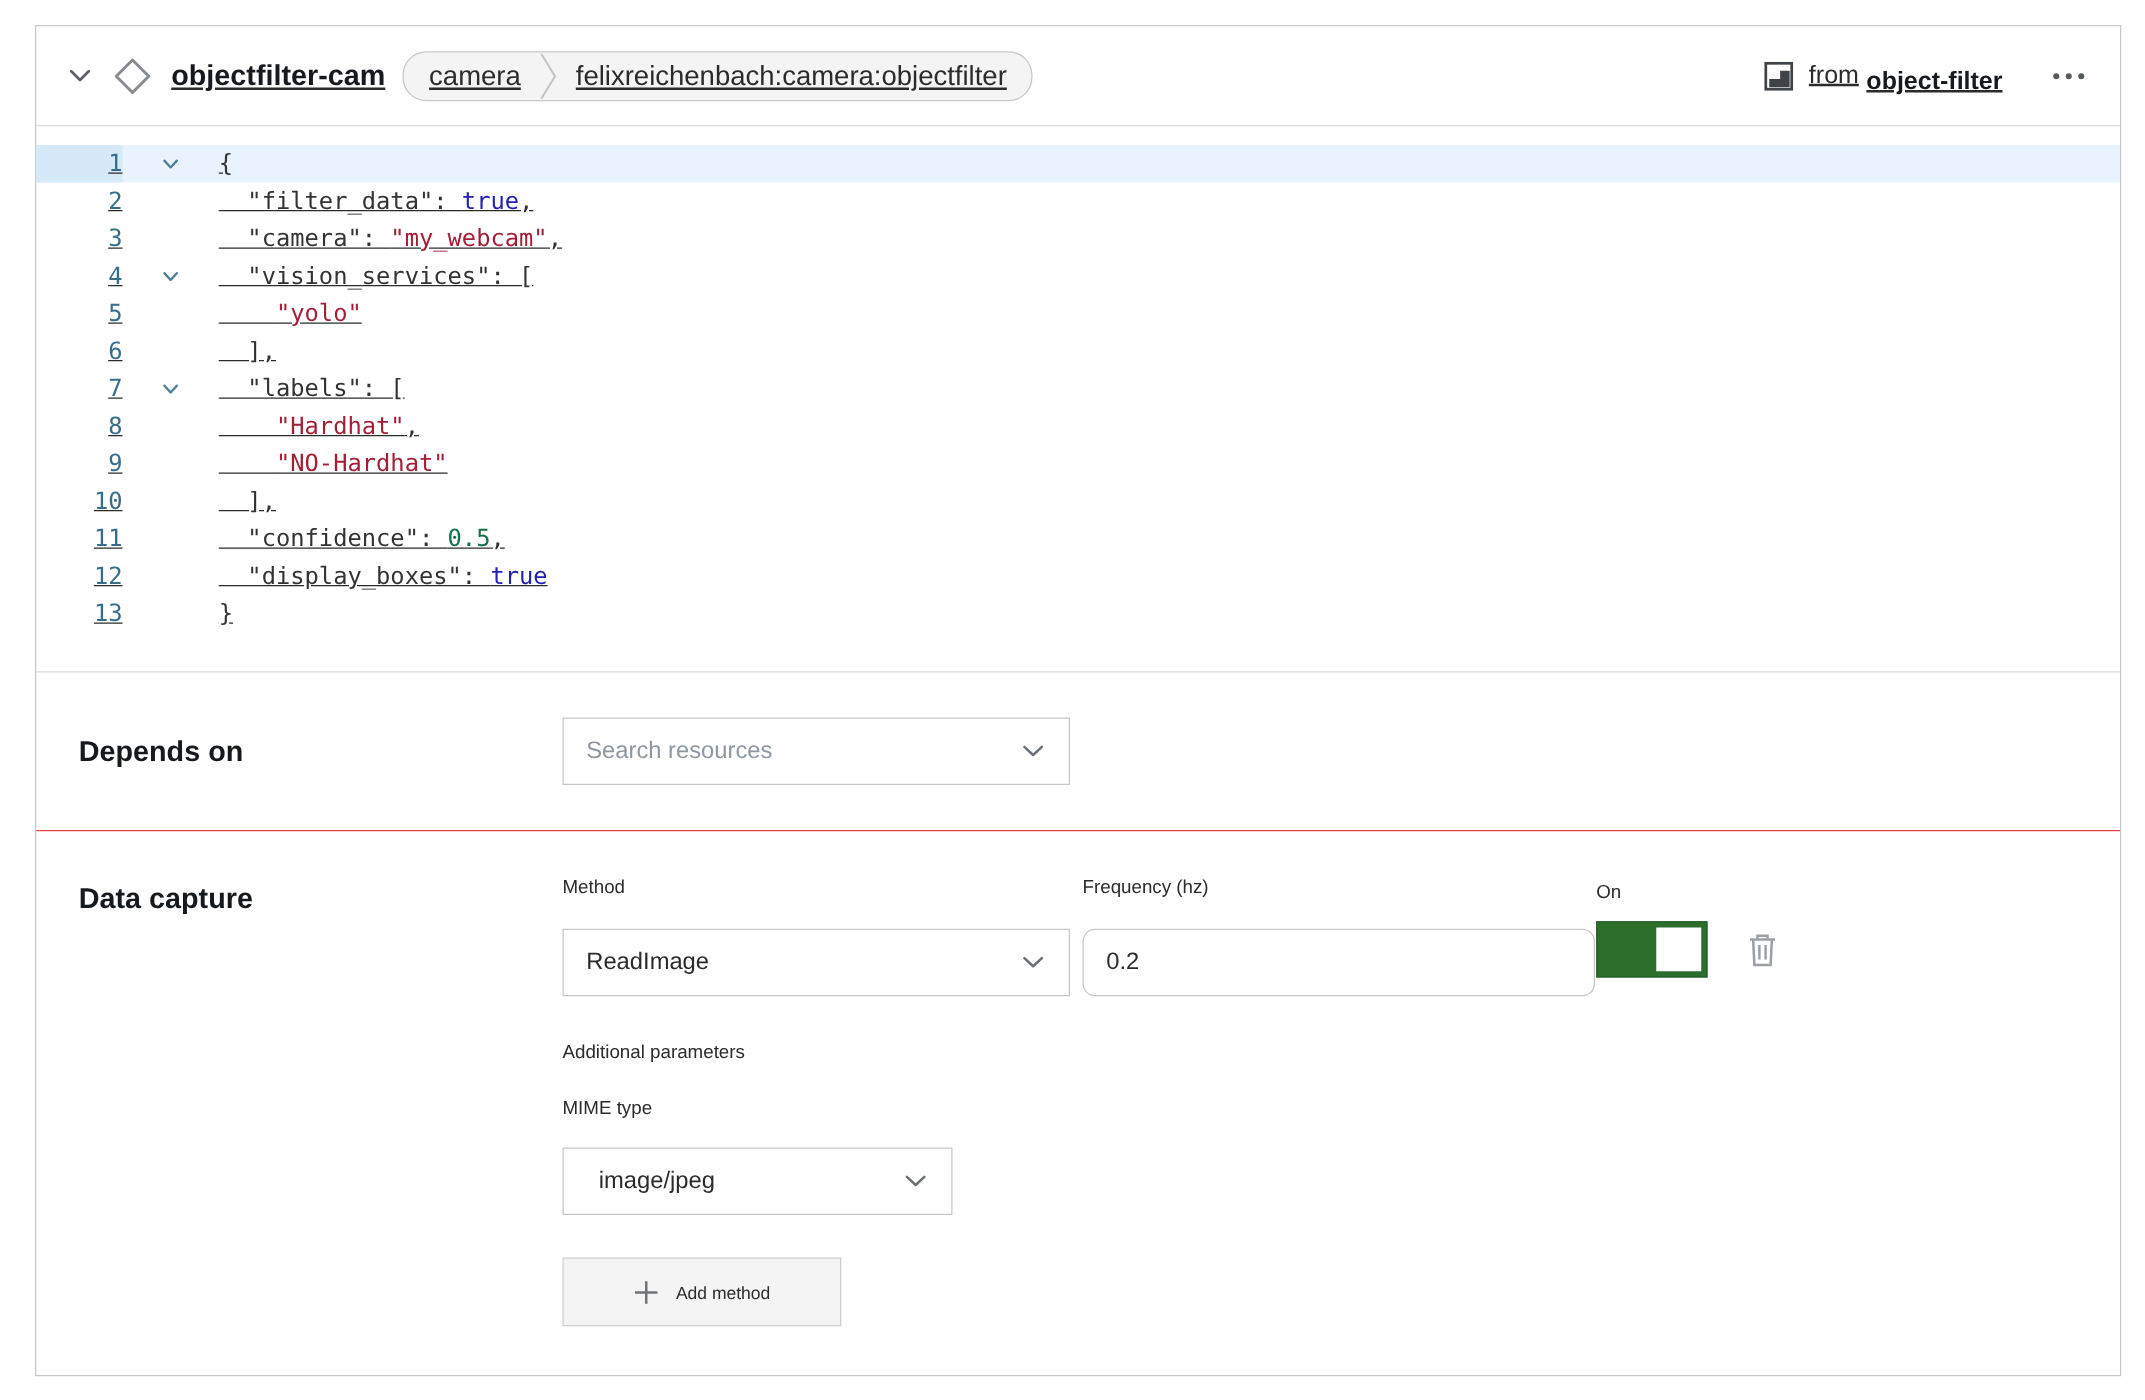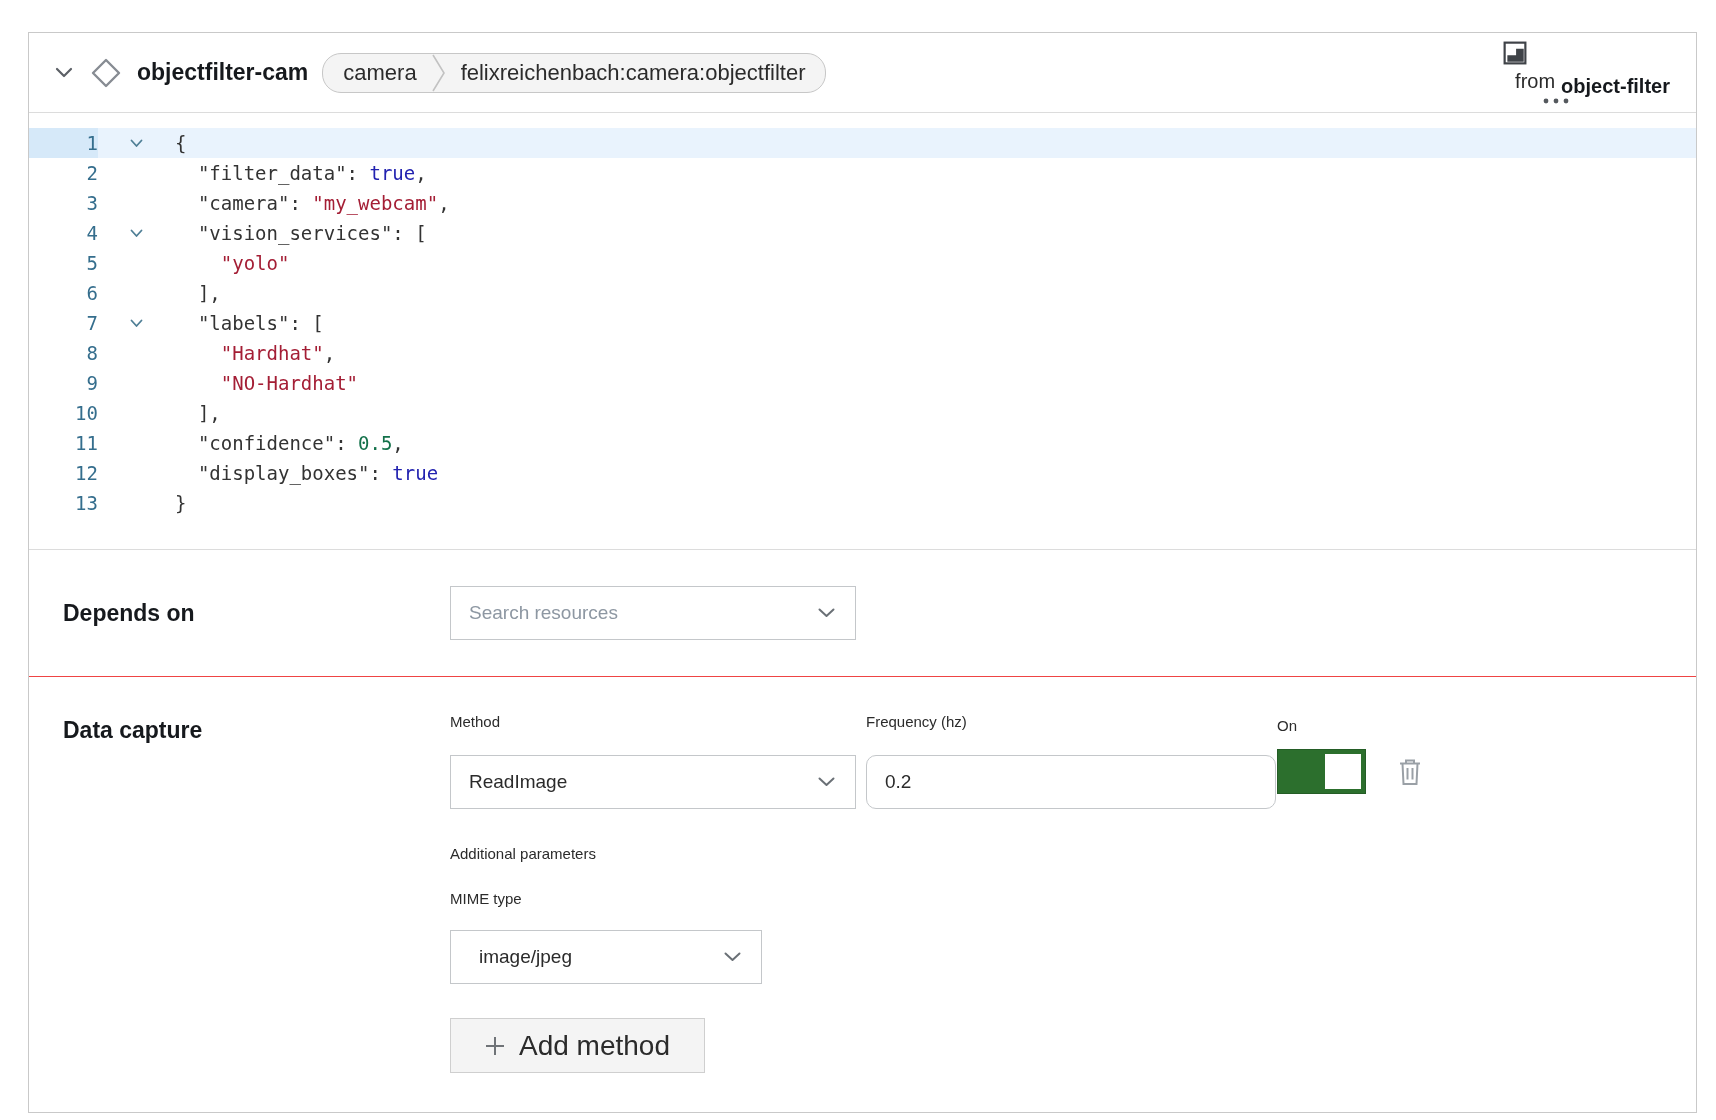--- a/index.html
+++ b/index.html
@@ -1,31 +1,31 @@
 <!DOCTYPE html>
 <html><head>
 <meta charset="utf-8">
 <style>
   html,body{margin:0;padding:0;width:1716px;height:1120px;background:#ffffff;overflow:hidden;
             font-family:"Liberation Sans",sans-serif;color:#2b2b2b;}
-  .card{position:absolute;left:28px;top:32px;width:1669px;height:1081px;background:#fff;
-        border:1px solid #c9c9c9;box-sizing:border-box;}
+  .card{position:absolute;left:28px;top:20px;width:1669px;height:1081px;background:#fff;
+        border:1px solid #c9c9c9;box-sizing:border-box;text-decoration:underline;}
 
   
   .hdr{height:80px;border-bottom:1px solid #dcdcdc;display:flex;align-items:center;
        padding:0 26px;box-sizing:border-box;}
   .hdr .collapse{margin-right:16px;display:flex;align-items:center;cursor:pointer;}
   .hdr .diamond{margin-right:14px;display:flex;align-items:center;}
   .title{font-size:23px;font-weight:bold;color:#16191d;white-space:nowrap;}
   .pill{display:flex;align-items:center;height:38px;border:1px solid #c7c7c7;border-radius:19px;
         background:#f4f4f4;font-size:22px;color:#2b2b2b;margin-left:14px;overflow:hidden;}
   .pill .seg1{padding:0 14px 0 20px;white-space:nowrap;}
   .pill .chev{display:flex;align-items:center;height:100%;}
   .pill .seg2{padding:0 20px 0 14px;white-space:nowrap;}
-  .hdr-right{margin-left:auto;display:flex;align-items:flex-start;flex-direction:column;}
+  .hdr-right{margin-left:auto;display:flex;align-items:center;}
   .from-wrap{display:flex;align-items:center;font-size:20px;color:#2b2b2b;margin-left:12px;white-space:nowrap;}
   .from-wrap b{color:#16191d;margin-left:6px;margin-top:10px;}
   .menu-dots{margin-left:40px;display:flex;align-items:center;cursor:pointer;}
 
   
   .code{height:437px;border-bottom:1px solid #dcdcdc;box-sizing:border-box;padding-top:15px;
         font-family:"DejaVu Sans Mono","Liberation Mono",monospace;font-size:19px;}
   .crow{display:flex;height:30px;line-height:30px;}
   .crow.active{background:#e9f3fd;}
   .crow.active .ln{background:#d6e9f9;}
@@ -47,23 +47,23 @@
   .select{justify-content:space-between;padding:0 20px 0 18px;cursor:pointer;align-items:center;}
   .tinput{padding:0 18px;border-radius:10px;}
   .placeholder{color:#8d97a2;}
 
   .toggle{position:absolute;width:89px;height:45px;background:#2c6f2d;border:1px solid #245d26;
           box-sizing:border-box;cursor:pointer;}
   .knob{position:absolute;top:4px;bottom:4px;right:4px;width:36px;background:#ffffff;}
 
   .trash{position:absolute;cursor:pointer;display:flex;}
 
-  .add-btn{position:absolute;width:255px;height:55px;background:#f4f4f4;border:1px solid #cfcfcf;
+  .add-btn{position:absolute;width:223px;height:55px;background:#f4f4f4;border:1px solid #cfcfcf;
            box-sizing:border-box;display:flex;align-items:center;justify-content:center;gap:14px;
-           font-size:28px;color:#2b2b2b;cursor:pointer;}
+           font-size:14px;color:#2b2b2b;cursor:pointer;}
 </style>
 </head>
 <body>
 
 <div class="card">
 
   <div class="hdr">
     <span class="collapse">
       <svg width="18" height="11" viewBox="0 0 18 11">
           <polyline points="2,2 9,9 16,2" fill="none" stroke="#5c6066" stroke-width="2.2" stroke-linecap="round" stroke-linejoin="round"></polyline>

